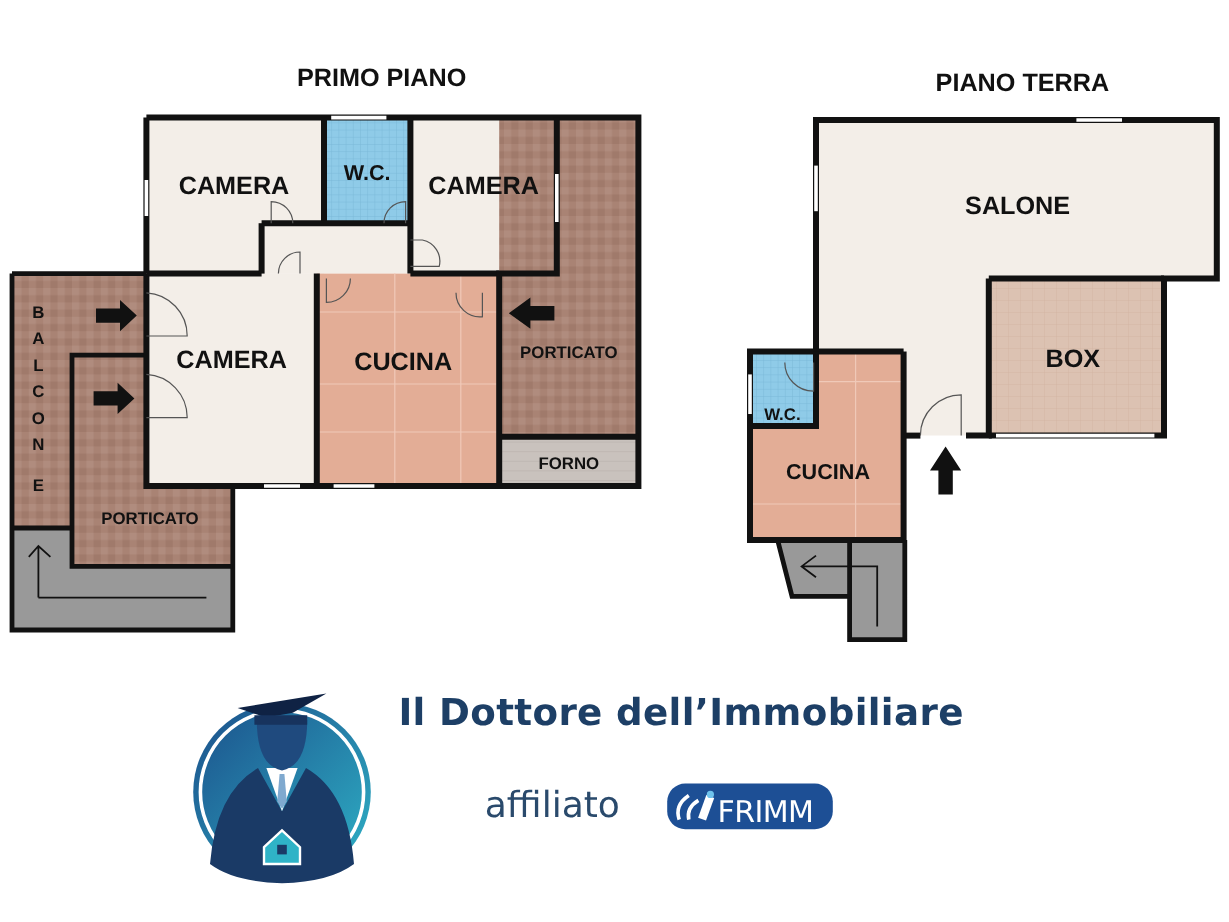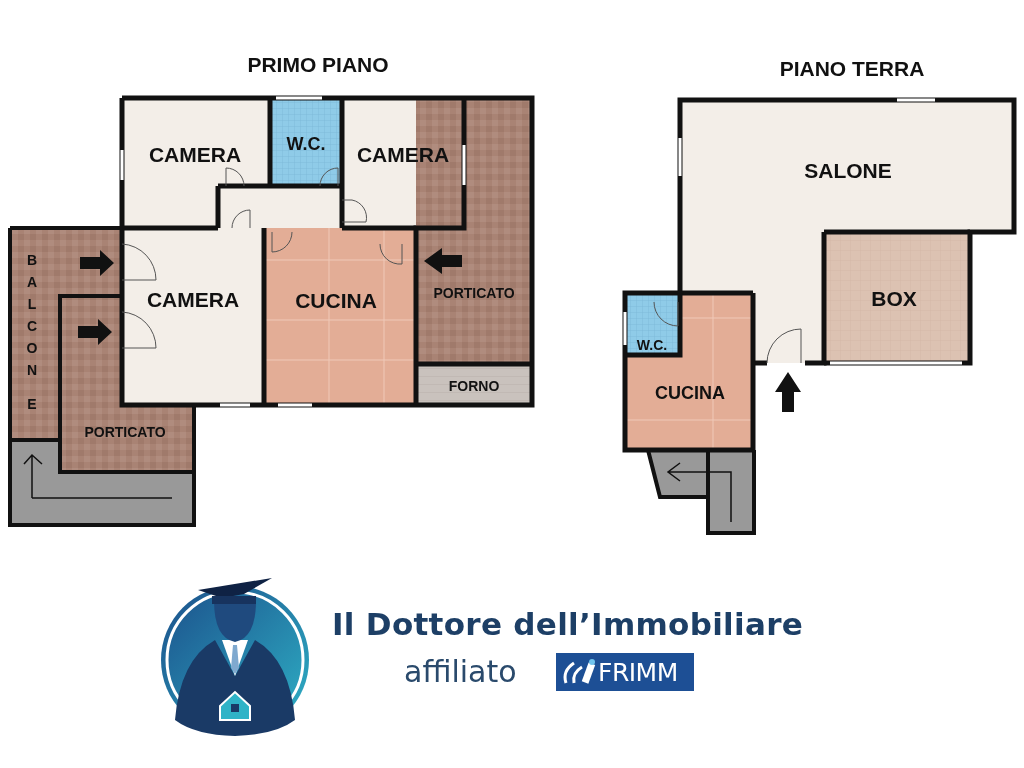--- a/index.html
+++ b/index.html
@@ -4,23 +4,23 @@
 <style>
   html, body { margin: 0; padding: 0; background: #ffffff; }
   body { width: 1024px; height: 768px; position: relative; overflow: hidden; font-family: "Liberation Sans", sans-serif; }
   svg.plan { position: absolute; left: 0; top: 0; }
   .lbl { font-family: "Liberation Sans", sans-serif; font-weight: 700; fill: #111111; }
   .title { font-size: 21px; }
   .room-lg { font-size: 21px; }
   .room-md { font-size: 18px; }
   .room-sm { font-size: 14px; }
   .vert { font-size: 14px; }
-  .brand-name { position: absolute; left: 332px; top: 606px; font-family: "DejaVu Sans", sans-serif; font-weight: 700; font-size: 31px; color: #1d3f66; letter-spacing: 0.3px; white-space: nowrap; }
+  .brand-name { position: absolute; left: 332px; top: 576px; font-family: "DejaVu Sans", sans-serif; font-weight: 700; font-size: 31px; color: #1d3f66; letter-spacing: 0.3px; white-space: nowrap; }
   .brand-aff { position: absolute; left: 404px; top: 654px; font-family: "DejaVu Sans", sans-serif; font-size: 30px; color: #2a4a6c; white-space: nowrap; }
-  .frimm { position: absolute; left: 556px; top: 653px; width: 138px; height: 38px; background: #1d4f95; border-radius: 0; display: flex; align-items: center; }
+  .frimm { position: absolute; left: 556px; top: 653px; width: 138px; height: 38px; background: #1d4f95; border-radius: 15px; display: flex; align-items: flex-end; }
   .frimm .mark { width: 42px; height: 38px; position: relative; }
   .frimm .txt { font-family: "DejaVu Sans", sans-serif; font-size: 25px; color: #ffffff; letter-spacing: -0.5px; }
 </style>
 </head>
 <body>
 
 <svg class="plan" width="1024" height="768" viewBox="0 0 1024 768" xmlns="http://www.w3.org/2000/svg">
   <defs>
     <pattern id="porchPat" width="12" height="12" patternUnits="userSpaceOnUse">
       <rect width="12" height="12" fill="#a98374"></rect>

